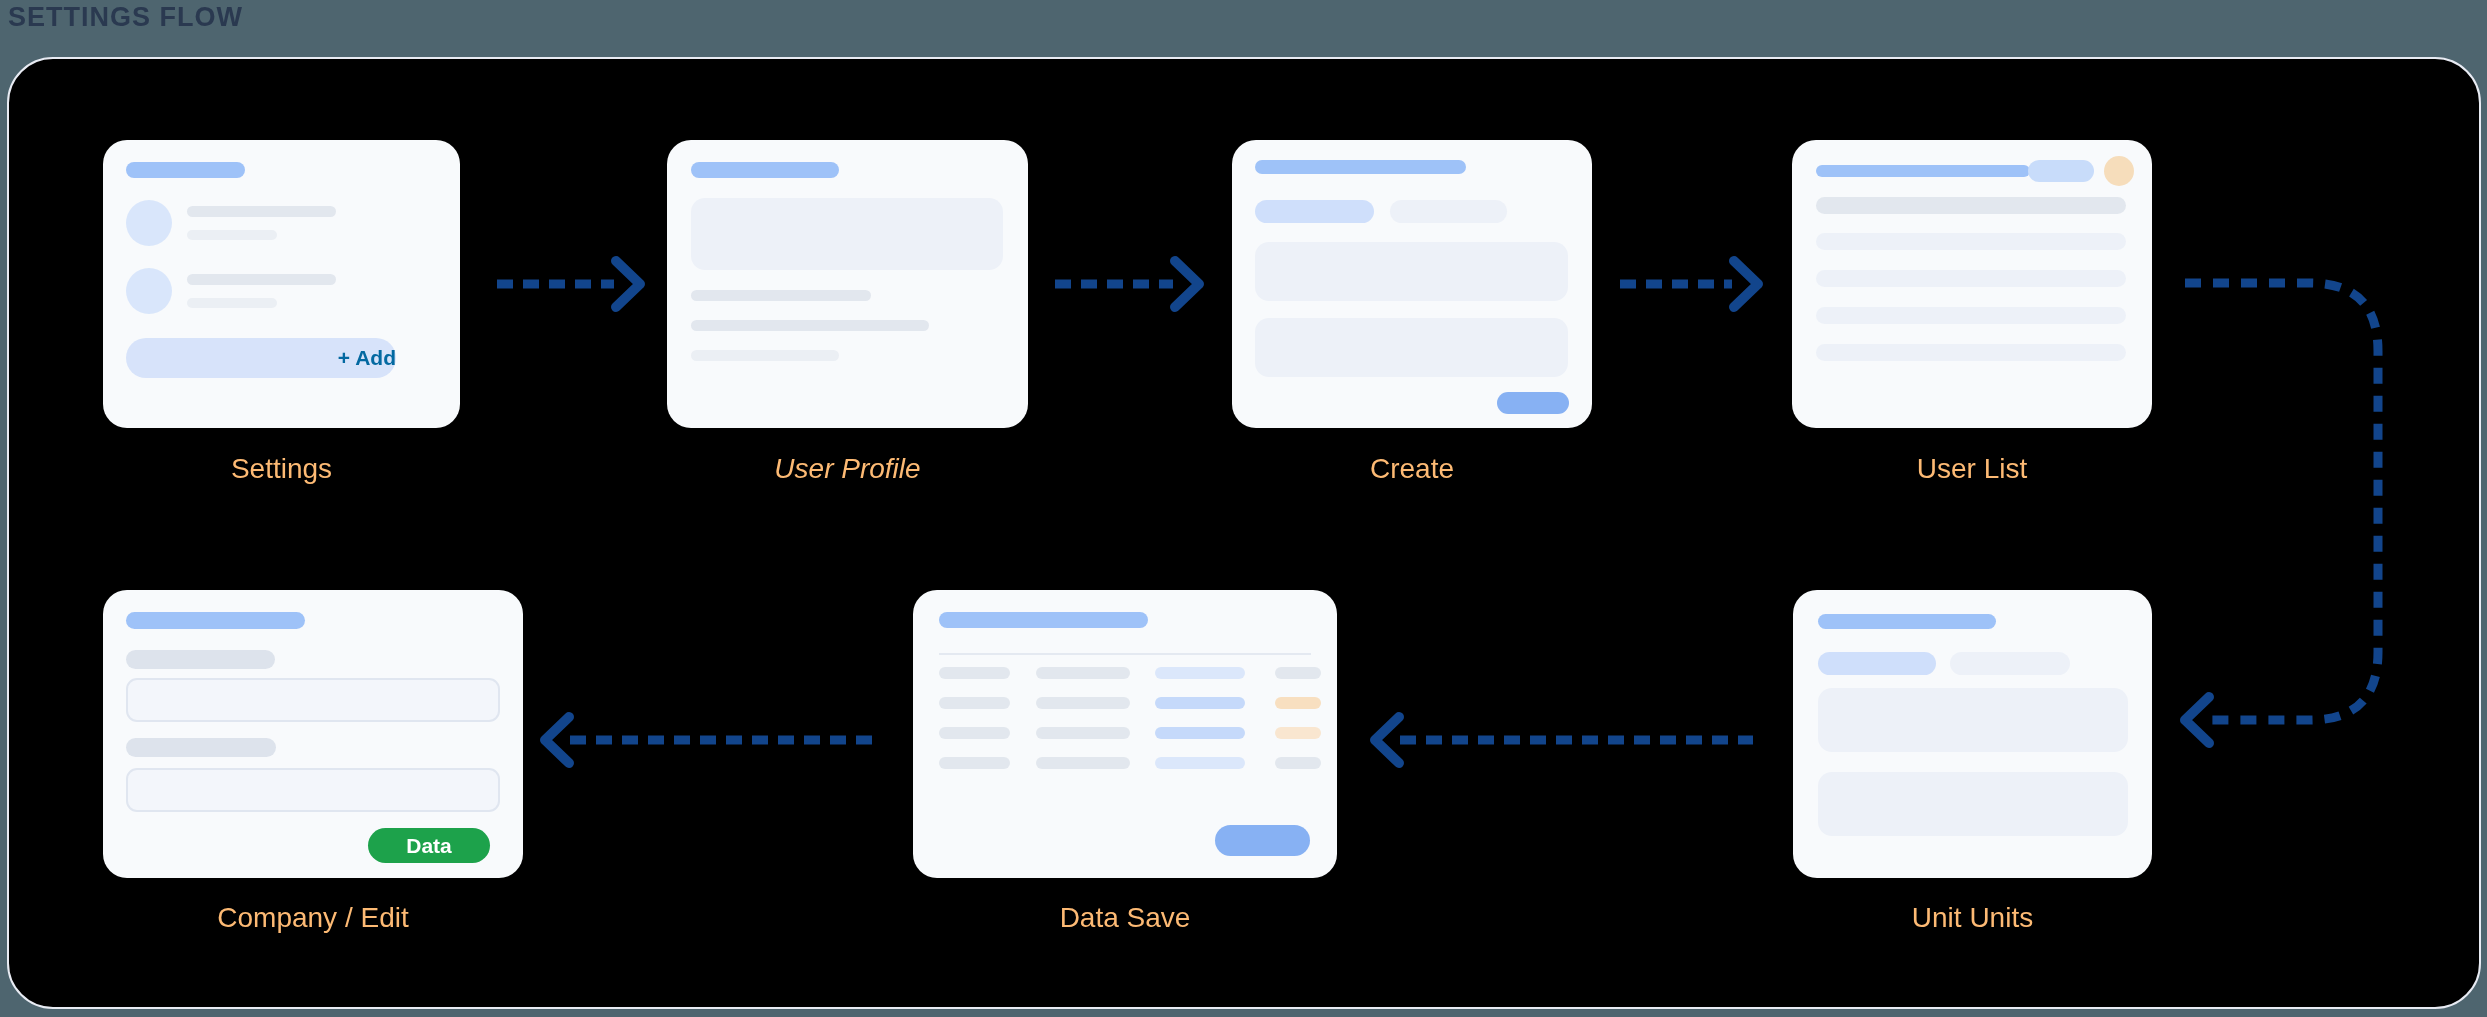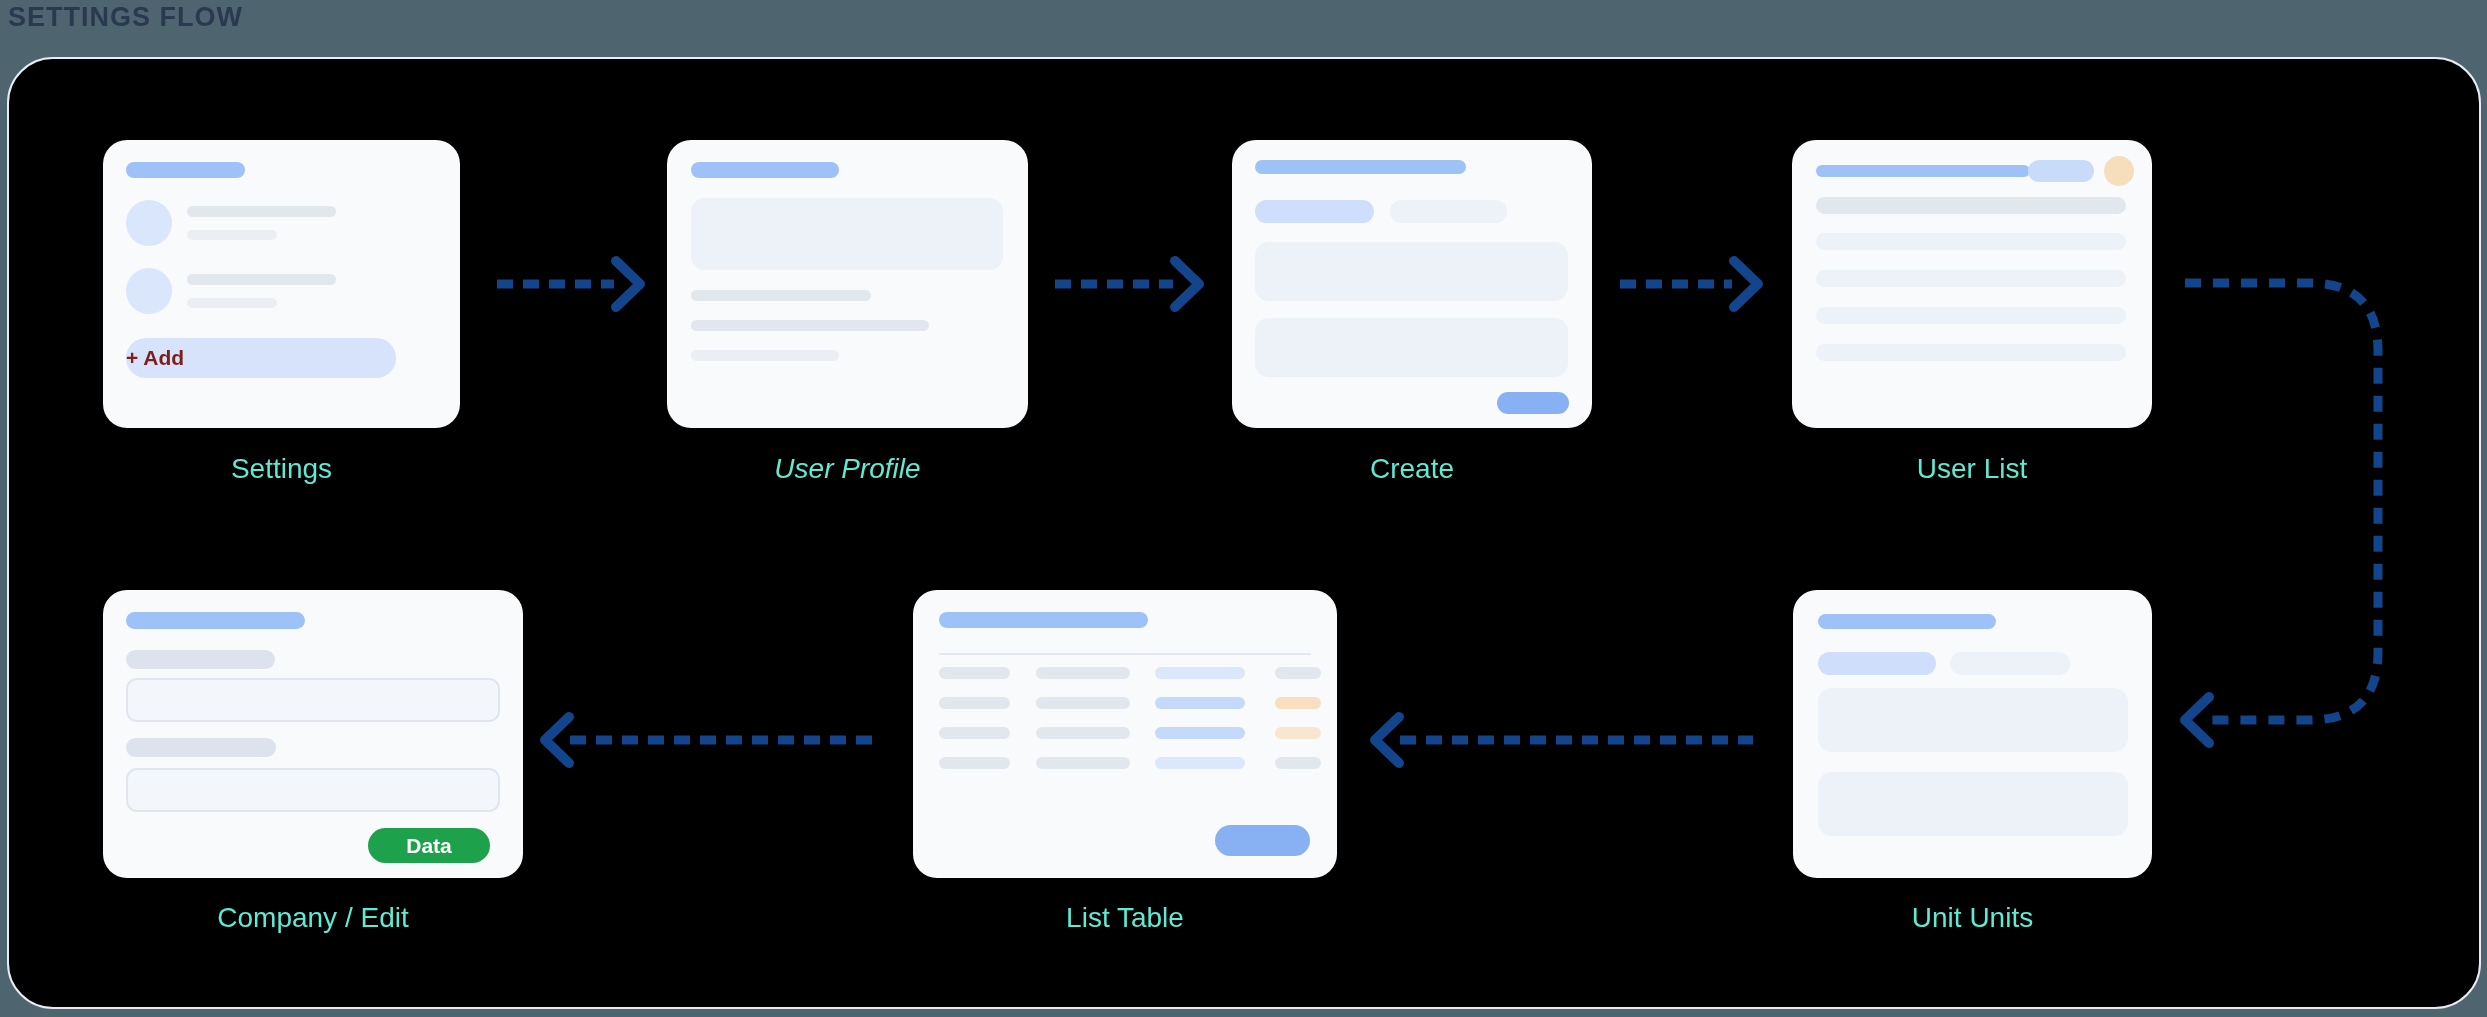--- a/index.html
+++ b/index.html
@@ -28,21 +28,21 @@
   .card {
     position: absolute;
     background: #f8fafc;
     border-radius: 24px;
     height: 288px;
   }
   .node-label {
     position: absolute;
     text-align: center;
     font-size: 28px;
-    color: #5eead4;
+    color: #fdba74;
     height: 34px; line-height: 34px;
   }
   .pill { position: absolute; border-radius: 999px; }
   .block { position: absolute; border-radius: 14px; }
   .circle { position: absolute; border-radius: 50%; }
 
   
   .c-accent   { background: #9ec2f8; }
   .c-softblue { background: #cfdffb; }
   .c-gray     { background: #e2e7ee; }
@@ -55,22 +55,22 @@
   .c-tblbluelt{ background: #dbe7fb; }
   .c-orange   { background: #f8dfc0; }
   .c-orangelt { background: #f9e6d0; }
   .c-label    { background: #dde3ec; }
 
   
   .card-settings { left: 103px; top: 140px; width: 357px; }
   .add-button {
     position: absolute; left: 23px; top: 198px; width: 270px; height: 40px;
     background: #d7e3fa; border-radius: 20px;
-    color: #7f1d1d; font-weight: 700; font-size: 21px;
-    text-align: left; line-height: 40px;
+    color: #0369a1; font-weight: 700; font-size: 21px;
+    text-align: right; line-height: 40px;
   }
 
   
   .card-user-profile { left: 667px; top: 140px; width: 361px; }
 
   
   .card-company { left: 1232px; top: 140px; width: 360px; }
 
   
   .card-units-list { left: 1792px; top: 140px; width: 360px; }
@@ -206,21 +206,21 @@
   <div class="pill c-gray" style="left:123px; top:137px; width:94px; height:12px;"></div>
   <div class="pill c-tblblue" style="left:242px; top:137px; width:90px; height:12px;"></div>
   <div class="pill c-orangelt" style="left:362px; top:137px; width:46px; height:12px;"></div>
 
   <div class="pill c-gray" style="left:26px;  top:167px; width:71px; height:12px;"></div>
   <div class="pill c-gray" style="left:123px; top:167px; width:94px; height:12px;"></div>
   <div class="pill c-tblbluelt" style="left:242px; top:167px; width:90px; height:12px;"></div>
   <div class="pill c-gray" style="left:362px; top:167px; width:46px; height:12px;"></div>
   <div class="pill c-btnblue" style="left:302px; top:235px; width:95px; height:31px;"></div>
 </div>
-<div class="node-label" style="left:913px; top:901px; width:424px;">List Table</div>
+<div class="node-label" style="left:913px; top:901px; width:424px;">Data Save</div>
 
 <div class="card card-unit-detail">
   <div class="pill c-accent" style="left:25px; top:24px; width:178px; height:15px;"></div>
   <div class="pill c-softblue" style="left:25px;  top:62px; width:118px; height:23px;"></div>
   <div class="pill c-block" style="left:157px; top:62px; width:120px; height:23px;"></div>
   <div class="block c-block" style="left:25px; top:98px;  width:310px; height:64px;"></div>
   <div class="block c-block" style="left:25px; top:182px; width:310px; height:64px;"></div>
 </div>
 <div class="node-label" style="left:1793px; top:901px; width:359px;">Unit Units</div>
 

